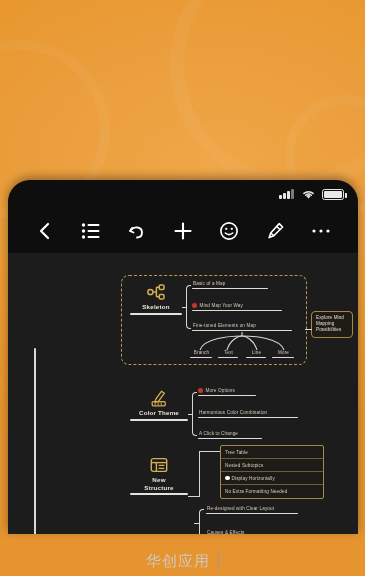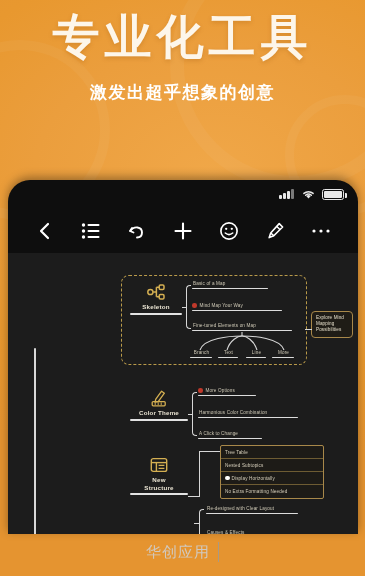--- a/index.html
+++ b/index.html
@@ -231,21 +231,21 @@
     letter-spacing: 0.15px;
     white-space: nowrap;
   }
   .table-row:last-child { border-bottom: none; }
 
   .fan { position: absolute; }
 
   
   .watermark {
     position: absolute;
-    left: 0; bottom: 14px; width: 365px;
+    left: 0; bottom: 5px; width: 365px;
     display: flex; align-items: center; justify-content: center;
     gap: 8px;
     z-index: 9;
     pointer-events: none;
   }
   .wm-cn {
     color: #cfcfcf; font-size: 15px; letter-spacing: 1px;
     font-family: "DejaVu Sans", "Liberation Sans", sans-serif;
     opacity: 0.9;
   }
@@ -256,24 +256,20 @@
 </style>
 </head>
 <body>
 
 <div id="screen">
 
   <div class="swirl s1"></div>
   <div class="swirl s2"></div>
   <div class="swirl s3"></div>
 
-  <div class="header">
-    <div class="hero-title">专业化工具</div>
-    <div class="hero-sub">激发出超乎想象的创意</div>
-  </div>
 
   <div class="phone">
 
     <div class="statusbar">
       <span class="sb-icon">
         <span class="bar b1"></span>
           <span class="bar b2"></span>
           <span class="bar b3"></span>
           <span class="bar b4"></span>
       </span>

